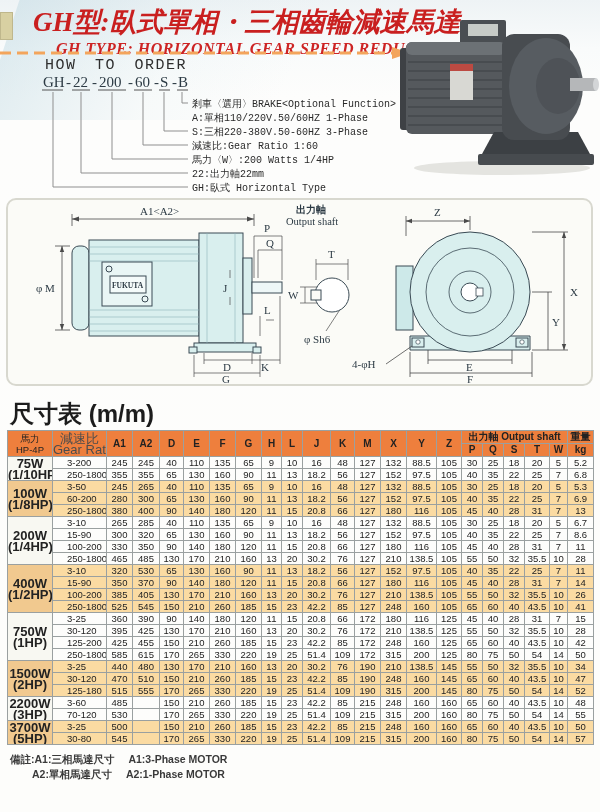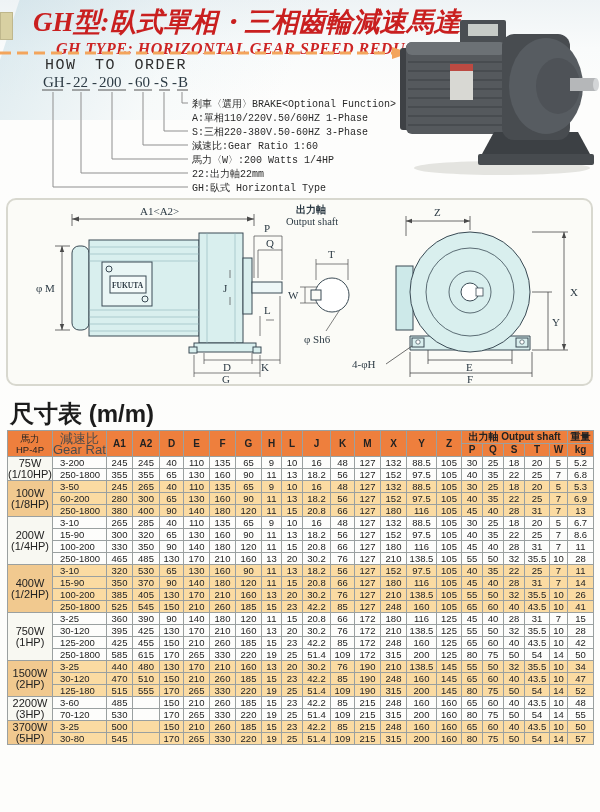--- a/index.html
+++ b/index.html
@@ -23,23 +23,23 @@
   .diagram-box { position:absolute; left:6px; top:198px; width:587px; height:188px;
                  background:#fbfbf7; border:2px solid #d8d8cf; border-radius:10px; }
   .table-title { position:absolute; left:10px; top:398px; font-size:24px; font-weight:bold; color:#1c1c1c; }
   table.dim-table { position:absolute; left:7px; top:430px; width:586px; border-collapse:collapse;
                     table-layout:fixed; font-size:9.5px; color:#222; }
   .dim-table th, .dim-table td { border:1px solid #9aa0a0; text-align:center; padding:0;
                                  height:11px; line-height:11px; white-space:nowrap; overflow:hidden; }
   .dim-table thead th { background:#ee7f3d; font-size:10px; height:13px; line-height:12px; color:#222; }
   .dim-table thead th div { line-height:11px; font-size:9.5px; font-weight:normal; }
   .dim-table thead th .sub { color:#4c4c4c; font-size:13px; }
-  .dim-table td.power { background:#f8f8f2; font-size:11px; }
+  .dim-table td.power { background:#f8f8f2; font-size:13px;font-weight:bold; }
   .dim-table td.power div { line-height:11px; }
-  .dim-table td.ratio { text-align:left; padding-left:7px; }
+  .dim-table td.ratio { text-align:left; padding-left:14px; }
   .dim-table tr.shade td { background:#fbdba2; }
   .dim-table tr.shade td.power, .dim-table td.power.shade-h { background:#f1c98f; }
   .notes { position:absolute; left:10px; top:752px; font-size:10.5px; font-weight:bold; color:#3a3a3a; line-height:15px; }
   .notes .indent { padding-left:22px; }
   .notes .en { margin-left:14px; }
   svg text { font-family:"Liberation Serif",serif; fill:#2c3a44; }
   svg text.mono { font-family:"Liberation Mono",monospace; fill:#2a2a2a; }
   svg text.sans { font-family:"Liberation Sans",sans-serif; }
 </style>
 </head>
@@ -905,13 +905,21 @@
           <td>80</td>
           <td>75</td>
           <td>50</td>
           <td>54</td>
           <td>14</td>
           <td>57</td>
         </tr>
       </tbody>
   </table>
 
+  <div class="notes">
+    <div class="note-line">
+      <span>備註:A1:三相馬達尺寸</span><span class="en">A1:3-Phase MOTOR</span>
+    </div>
+    <div class="note-line indent">
+      <span>A2:單相馬達尺寸</span><span class="en">A2:1-Phase MOTOR</span>
+    </div>
+  </div>
 </div>
 
 </body></html>

